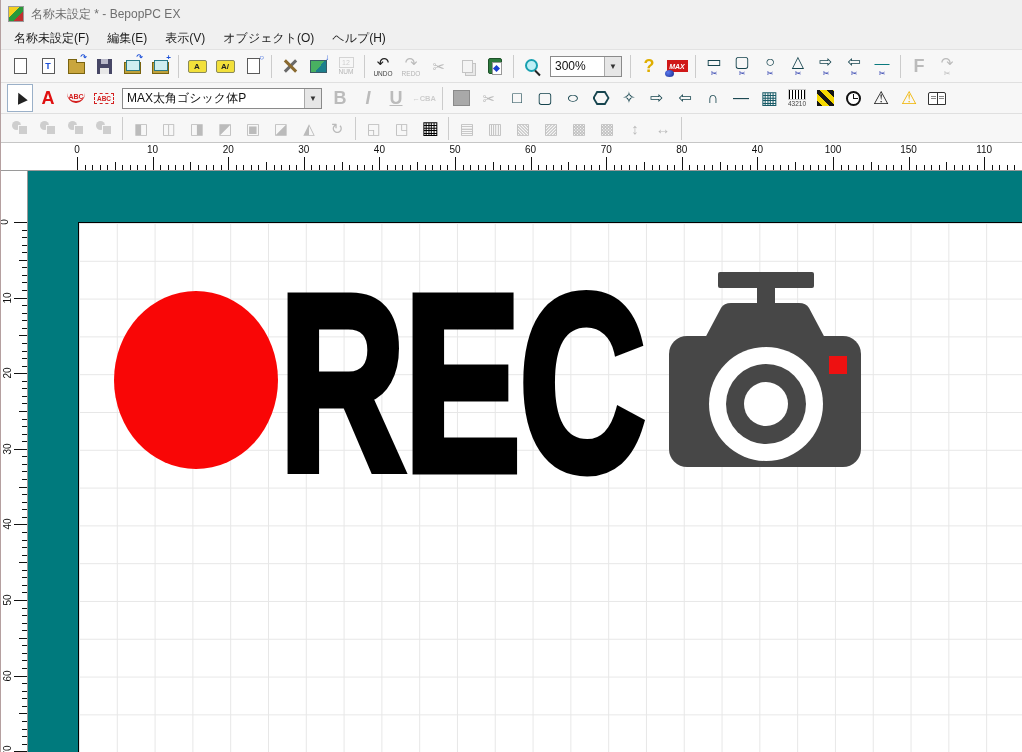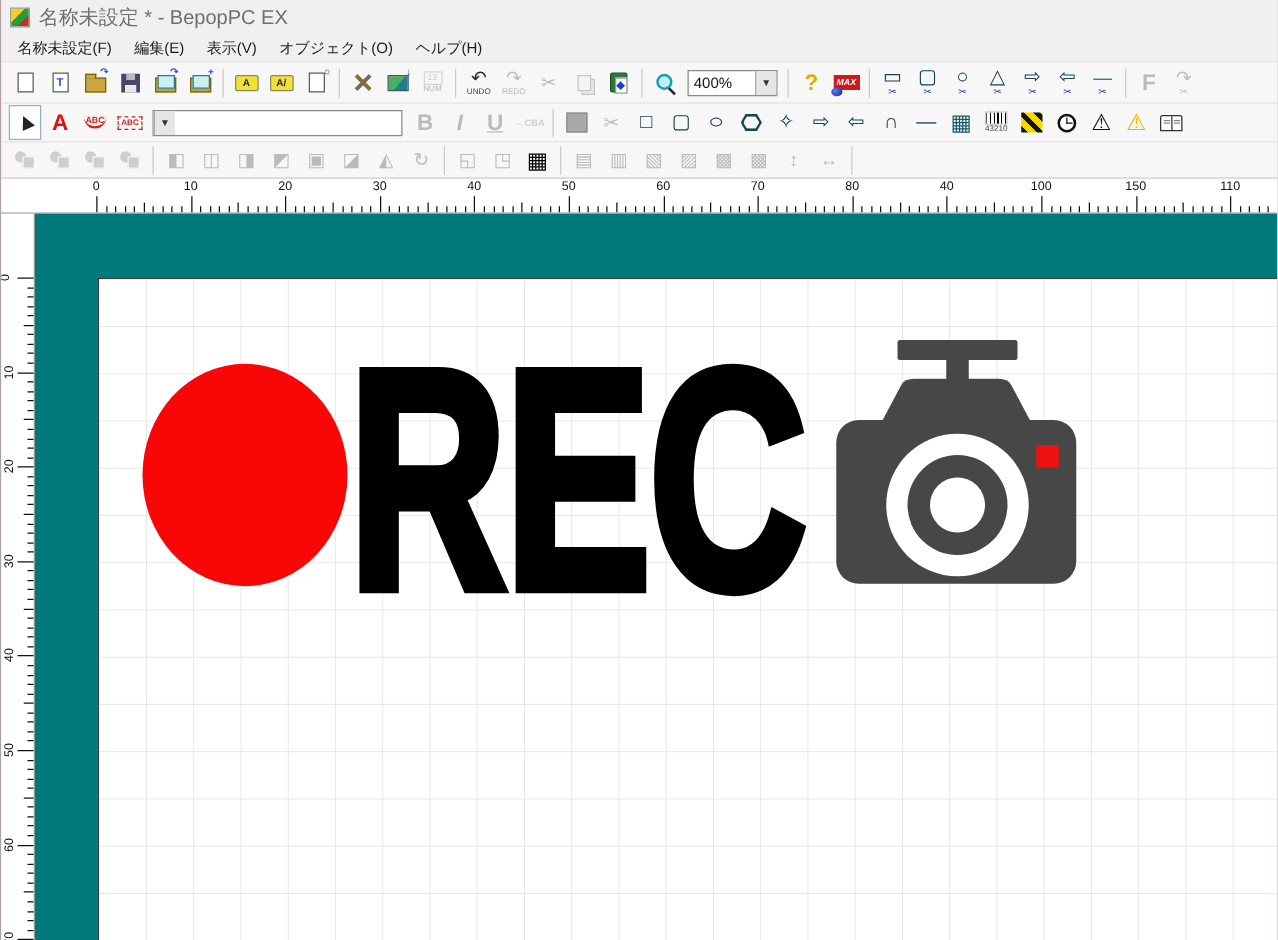--- a/index.html
+++ b/index.html
@@ -6,21 +6,21 @@
   .app{position:relative;width:1022px;height:752px;background:#f0f0f0;overflow:hidden;
        font-family:"Liberation Sans","DejaVu Sans",sans-serif;box-sizing:border-box;
        border-left:1px solid #b5a0a0;}
   *{box-sizing:border-box;}
 
   
   .titlebar{position:absolute;left:0;top:0;width:100%;height:28px;background:#f0f0f0;
             display:flex;align-items:center;padding-left:7px;}
   .appicon{width:16px;height:16px;margin-right:7px;border:1px solid #9a9a9a;
            background:linear-gradient(135deg,#f5d020 0 38%,#2a9a3a 38% 66%,#c03030 66%);}
-  .title-text{font-size:16px;color:#6f6f6f;}
+  .title-text{font-size:12px;color:#6f6f6f;}
 
   
   .menubar{position:absolute;left:0;top:28px;width:100%;height:22px;background:#f0f0f0;
            display:flex;align-items:center;padding-left:4px;border-bottom:1px solid #e2e2e2;}
   .menu-item{font-size:12px;color:#1c1c1c;padding:3px 9px;cursor:default;}
 
   
   .tb{position:absolute;left:0;width:100%;display:flex;align-items:center;background:#f7f7f7;
       padding-left:5px;}
   .tb1{top:50px;height:33px;border-bottom:1px solid #e0e0e0;}
@@ -194,21 +194,21 @@
         <span class="cicon ic-copy"></span>
       </span>
       <span class="tbtn">
         <span class="cicon ic-paste"></span>
       </span>
       <div class="sep"></div>
       <span class="tbtn">
         <span class="cicon ic-mag"></span>
       </span>
       <div class="combo zoom">
-        <span class="cval">400%</span>
+        <span class="cval">300%</span>
         <span class="carrow">▼</span>
       </div>
       <div class="sep"></div>
       <span class="tbtn">
         <span class="g big" style="color: rgb(223, 174, 0);">?</span>
       </span>
       <span class="tbtn">
         <span class="cicon ic-max">MAX</span>
       </span>
       <div class="sep"></div>
@@ -256,20 +256,21 @@
       <span class="tbtn">
         <span class="g big" style="color: rgb(224, 16, 16);">A</span>
       </span>
       <span class="tbtn">
         <span class="cicon ic-arctext">ABC</span>
       </span>
       <span class="tbtn">
         <span class="cicon ic-boxtext">ABC</span>
       </span>
       <div class="combo font">
+        <span class="cval">MAX太角ゴシック体P</span>
         <span class="carrow">▼</span>
       </div>
       <span class="tbtn disabled">
         <span class="g big">B</span>
       </span>
       <span class="tbtn disabled">
         <span class="g big" style="font-style: italic;">I</span>
       </span>
       <span class="tbtn disabled">
         <span class="g big" style="text-decoration: underline;">U</span>

